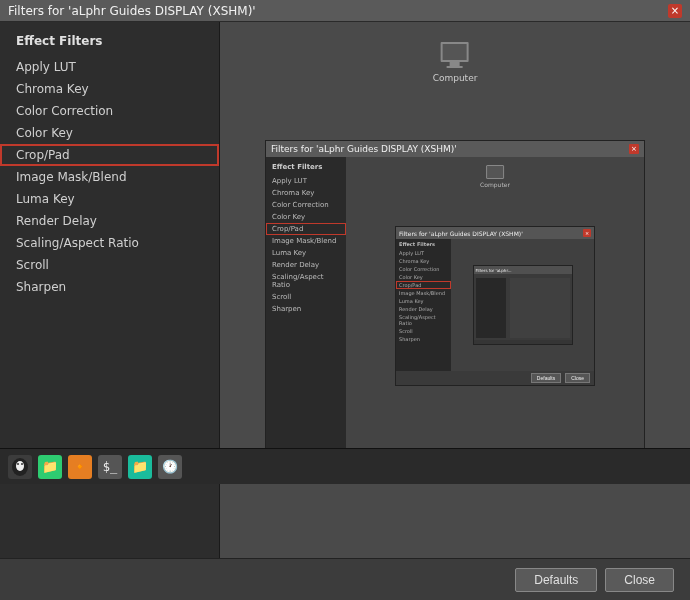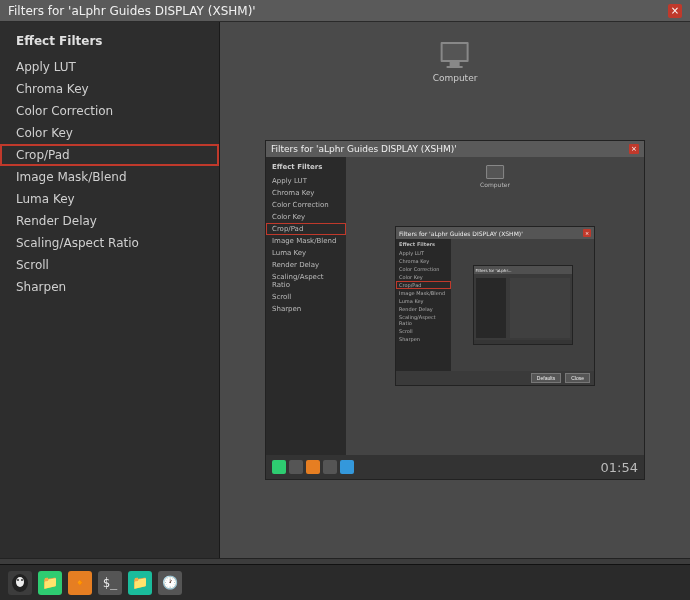--- a/index.html
+++ b/index.html
@@ -322,21 +322,21 @@
     }
     .monitor-base {
       width: 16px;
       height: 2px;
       background: #888;
     }
   </style>
 </head>
 <body>
 
-<div style="width:690px; height:600px; position:relative; background:#3c3c3c;">
+<div style="width:690px; height:484px; position:relative; background:#3c3c3c;">
 
   <div class="title-bar">
     <span class="title-bar-text">Filters for 'aLphr Guides DISPLAY (XSHM)'</span>
     <div class="title-bar-close">×</div>
   </div>
 
   <div class="dialog-body">
 
     <div class="sidebar">
       <div class="sidebar-title">Effect Filters</div>

